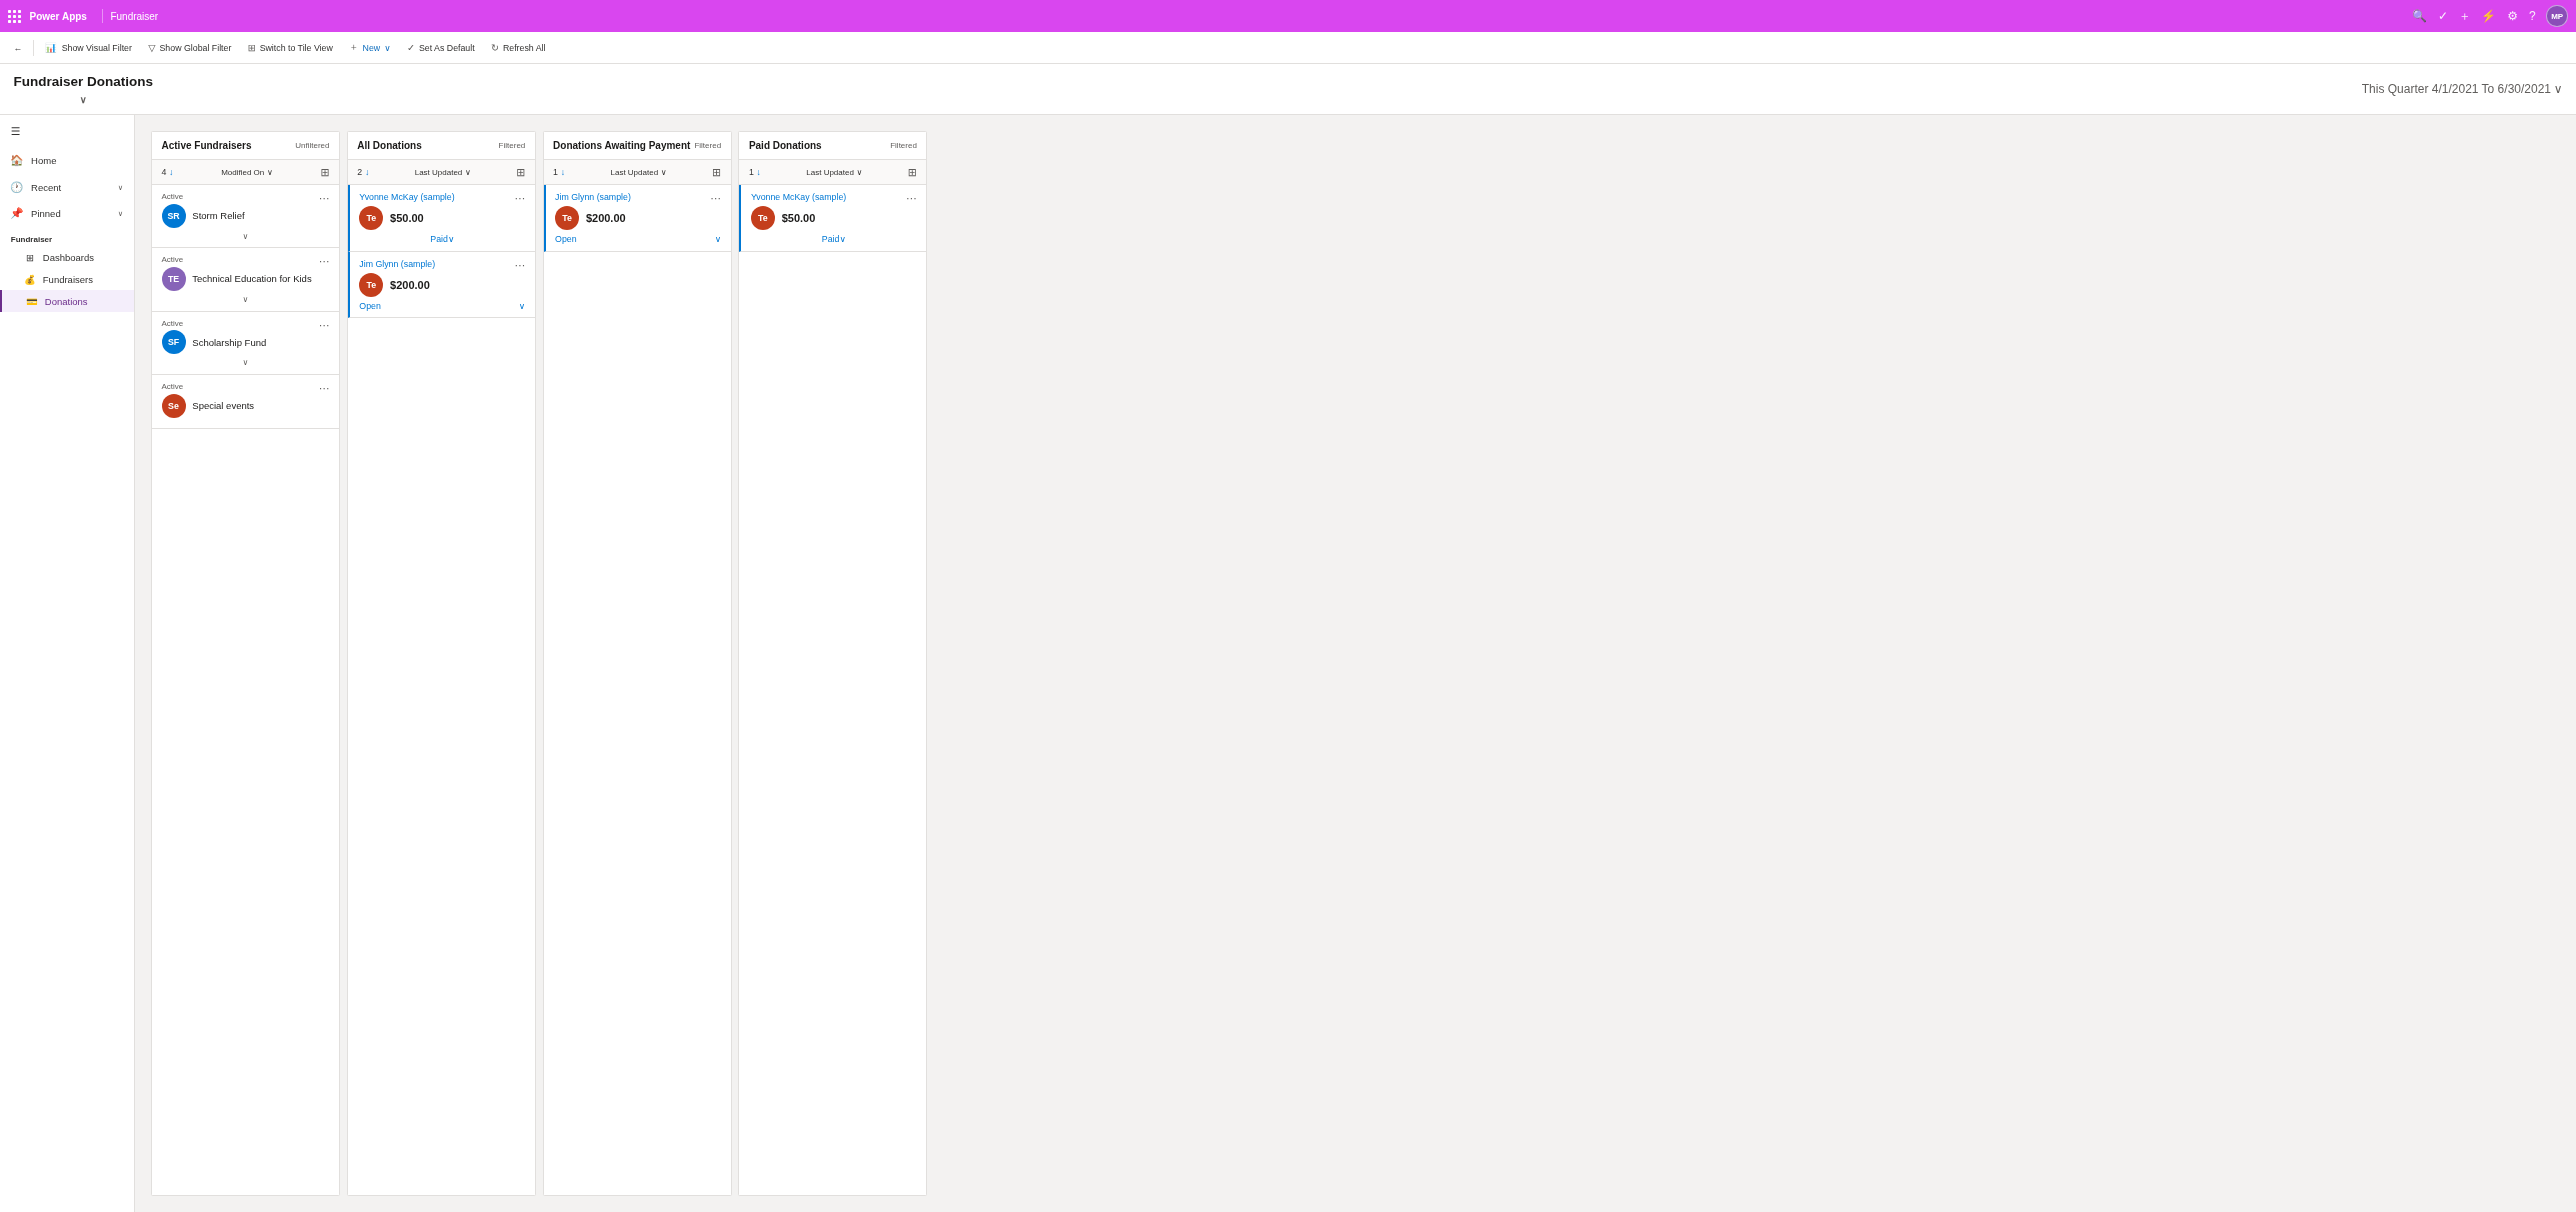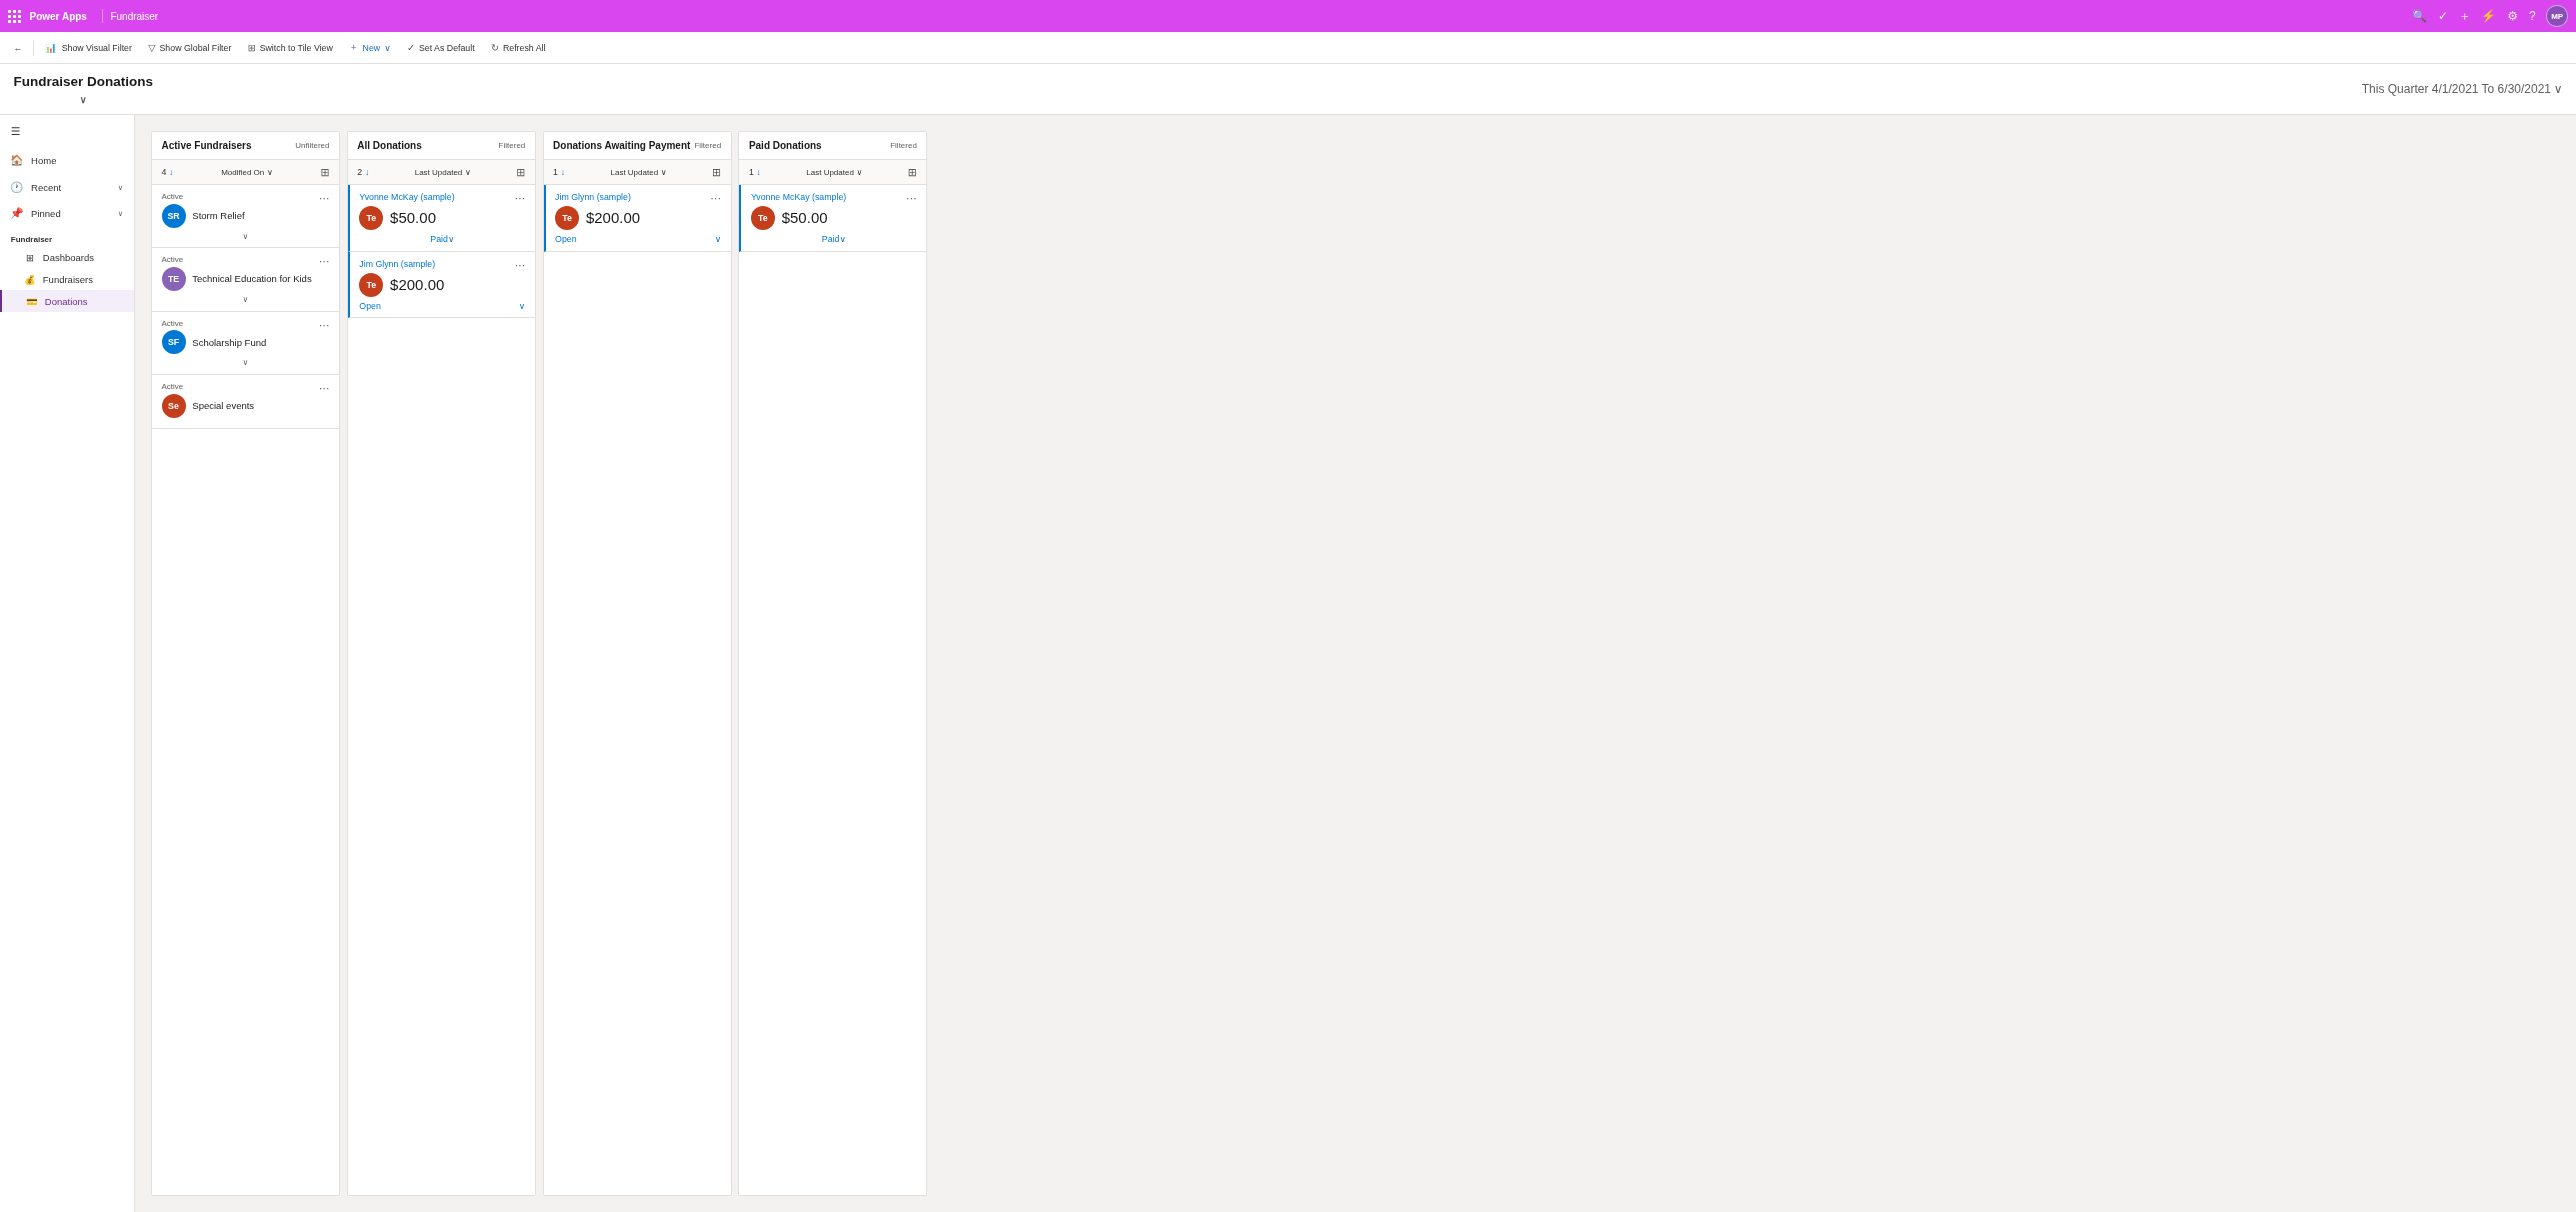--- a/index.html
+++ b/index.html
@@ -172,21 +172,21 @@
 
     
     .donation-card {
       border-bottom: 0.7px solid #e1dfdd;
       padding: 6.8px 9.5px;
       position: relative;
       border-left: 2.7px solid #0078d4;
     }
     .donation-header { font-size: 8.8px; color: #0078d4; margin-bottom: 4px; cursor: pointer; display: flex; justify-content: space-between; align-items: center; }
     .donation-body { display: flex; align-items: center; gap: 6.8px; margin-bottom: 4px; }
-    .donation-amount { font-size: 15px; font-weight: 400; color: #1b1a19; }
+    .donation-amount { font-size: 11px; font-weight: 700; color: #1b1a19; }
     .donation-status { font-size: 8.8px; cursor: pointer; display: flex; justify-content: space-between; align-items: center; }
     .status-paid { color: #0078d4; justify-content: center; }
     .status-open { color: #0078d4; }
     .card-more-dots { position: absolute; top: 6.8px; right: 9.5px; color: #605e5c; cursor: pointer; font-size: 10.8px; }
 
     .view-icon { font-size: 10.8px; color: #605e5c; cursor: pointer; }
   </style>
 </head>
 <body>
 

